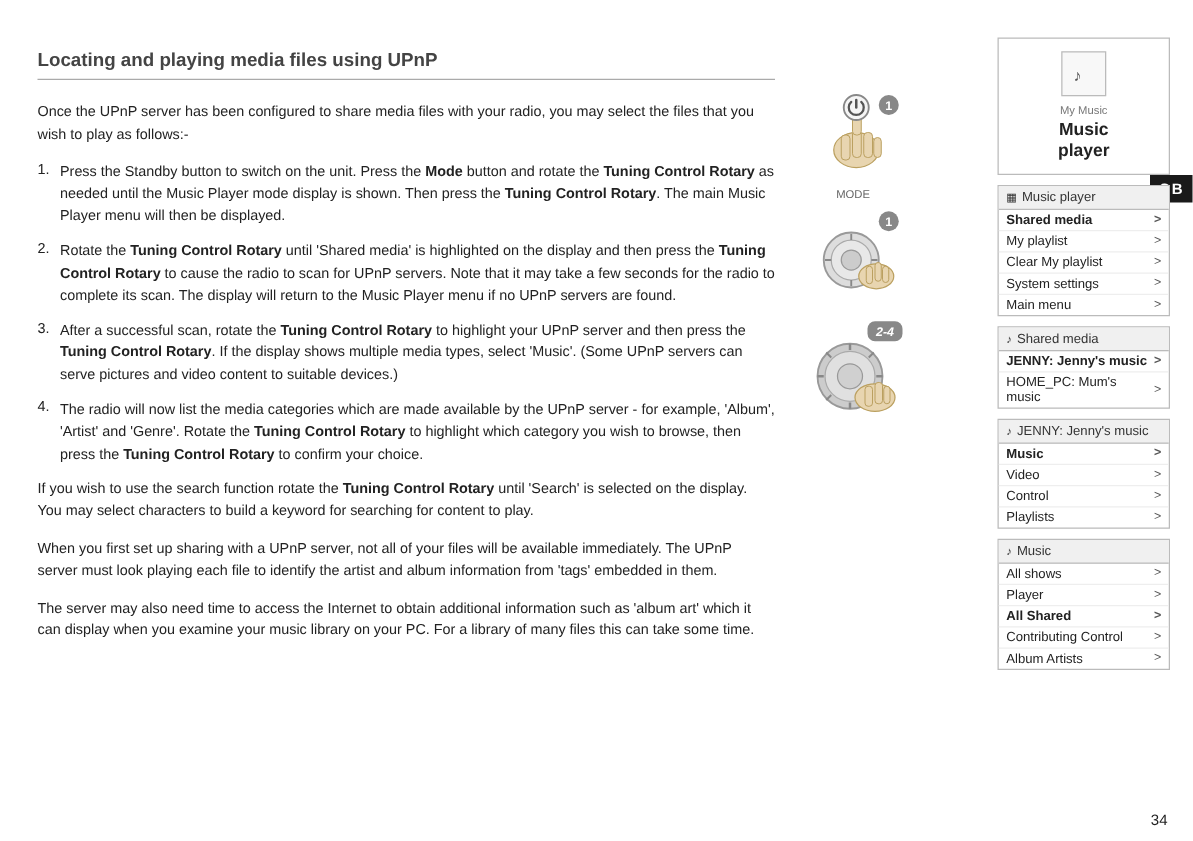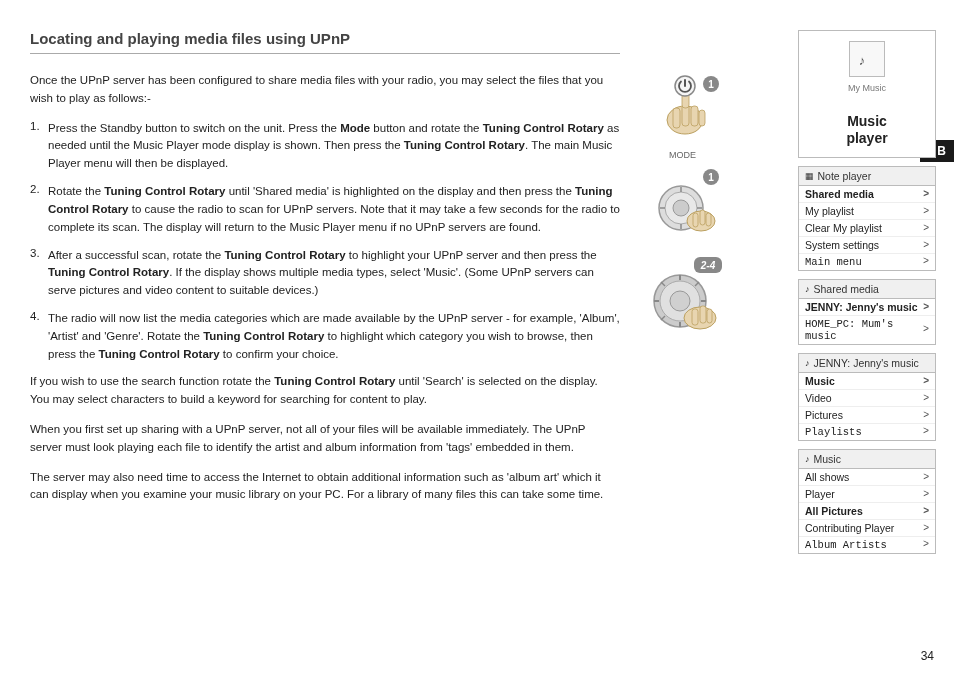--- a/index.html
+++ b/index.html
@@ -32,21 +32,21 @@
       position: absolute;
       bottom: 10px;
       right: 20px;
       font-size: 12px;
       color: #222;
     }
 
     
     .main-content {
       position: absolute;
-      top: 30px;
+      top: 40px;
       left: 30px;
       width: 590px;
     }
 
     .page-title {
       font-size: 15px;
       font-weight: bold;
       color: #444;
       margin-bottom: 18px;
       border-bottom: 1px solid #aaa;
@@ -101,21 +101,21 @@
 
     .panel-item {
       display: flex;
       justify-content: space-between;
       align-items: center;
       padding: 2px 6px;
       font-size: 10.5px;
       border-bottom: 1px solid #eee;
     }
 
-    .panel-item:last-child { border-bottom: none; font-family: Liberation Mono, monospace; }
+    .panel-item:last-child { border-bottom: none; }
 
     .panel-item.bold-item { font-weight: bold; }
 
     .panel-item .arrow {
       color: #555;
       font-size: 10px;
     }
 
     
     .music-player-panel {
@@ -274,28 +274,28 @@
 </div>
 
 <div style="position:absolute; top:30px; right:18px; width:138px;">
 
   <div class="music-player-panel">
     <div class="music-icon-box">
       <svg viewBox="0 0 24 24" fill="none" stroke="#555" stroke-width="1.8">
         <text x="3" y="18" font-size="14" fill="#555" stroke="none" font-family="Arial">♪</text>
       </svg>
     </div>
-    <div style="font-size:9px; color:#777; margin-bottom:20px;">My Music</div>
+    <div style="font-size:9px; color:#777; margin-bottom:2px;">My Music</div>
     <div style="font-size:14px; font-weight:bold; text-align:center; color:#222; line-height:1.2;">Music<br>player</div>
   </div>
 
   <div class="panel">
     <div class="panel-header">
       <span style="font-size:9px;">▦</span>
-      <span>Note player</span>
+      <span>Music player</span>
     </div>
     <div class="panel-item bold-item">
       <span>Shared media</span>
       <span class="arrow">&gt;</span>
     </div>
     <div class="panel-item">
       <span>My playlist</span>
       <span class="arrow">&gt;</span>
     </div>
     <div class="panel-item">
@@ -334,21 +334,21 @@
     </div>
     <div class="panel-item bold-item">
       <span>Music</span>
       <span class="arrow">&gt;</span>
     </div>
     <div class="panel-item">
       <span>Video</span>
       <span class="arrow">&gt;</span>
     </div>
     <div class="panel-item">
-      <span>Pictures</span>
+      <span>Control</span>
       <span class="arrow">&gt;</span>
     </div>
     <div class="panel-item">
       <span>Playlists</span>
       <span class="arrow">&gt;</span>
     </div>
   </div>
 
   <div class="panel">
     <div class="panel-header">
@@ -357,25 +357,25 @@
     </div>
     <div class="panel-item">
       <span>All shows</span>
       <span class="arrow">&gt;</span>
     </div>
     <div class="panel-item">
       <span>Player</span>
       <span class="arrow">&gt;</span>
     </div>
     <div class="panel-item bold-item">
-      <span>All Pictures</span>
-      <span class="arrow">&gt;</span>
-    </div>
-    <div class="panel-item">
-      <span>Contributing Player</span>
+      <span>All Shared</span>
+      <span class="arrow">&gt;</span>
+    </div>
+    <div class="panel-item">
+      <span>Contributing Control</span>
       <span class="arrow">&gt;</span>
     </div>
     <div class="panel-item">
       <span>Album Artists</span>
       <span class="arrow">&gt;</span>
     </div>
   </div>
 
 </div>
 

